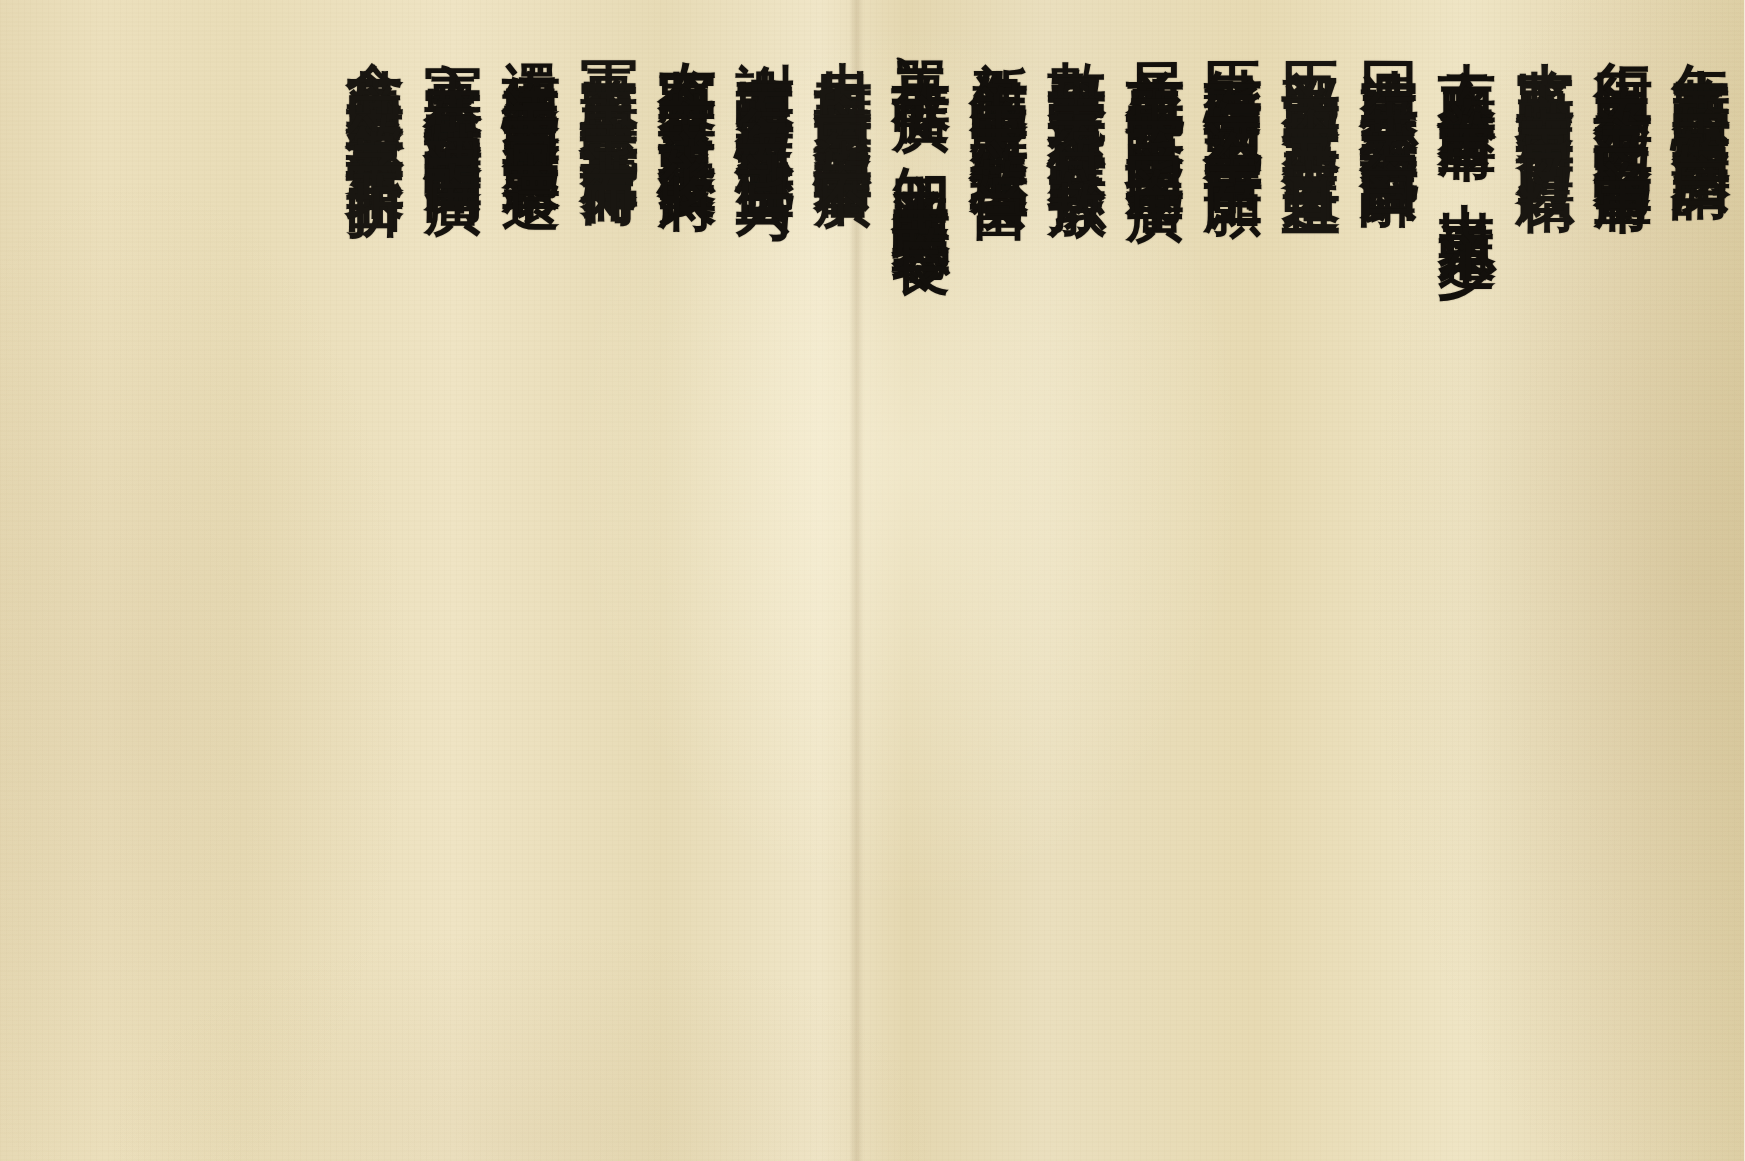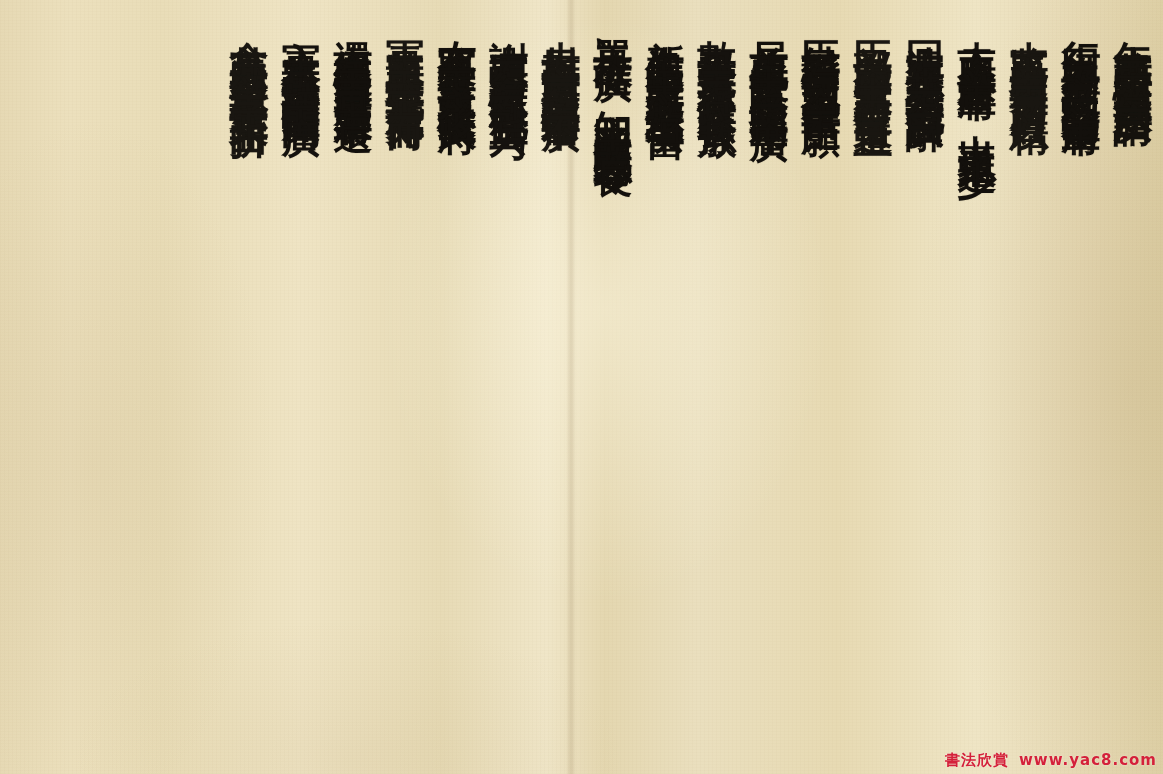--- a/index.html
+++ b/index.html
@@ -137,16 +137,13 @@
     <div class="col">單于故徙廣、知之固辭大將軍弗聽令長</div>
     <div class="col">史封書與廣之莫府曰急詣部如書廣不</div>
     <div class="col">謝大將軍而起行意象慍怒而就部引兵与</div>
     <div class="col">右將軍食其合軍出東道惑失道後大將</div>
     <div class="col">軍大將軍與單于接戰單于遁走弗得而</div>
     <div class="col">還南絕幕迺遇兩將軍廣已見大將軍還</div>
     <div class="col">入軍大將軍使長史持糒醪遺廣因問廣</div>
     <div class="col">食其失道狀曰青欲上書報天子失軍曲折</div>
   </div>
 
-  <div id="credit">
-    <span class="cn">書法欣賞</span><span class="url">www.yac8.com</span>
-  </div>
 </div>
 
 </body></html>

